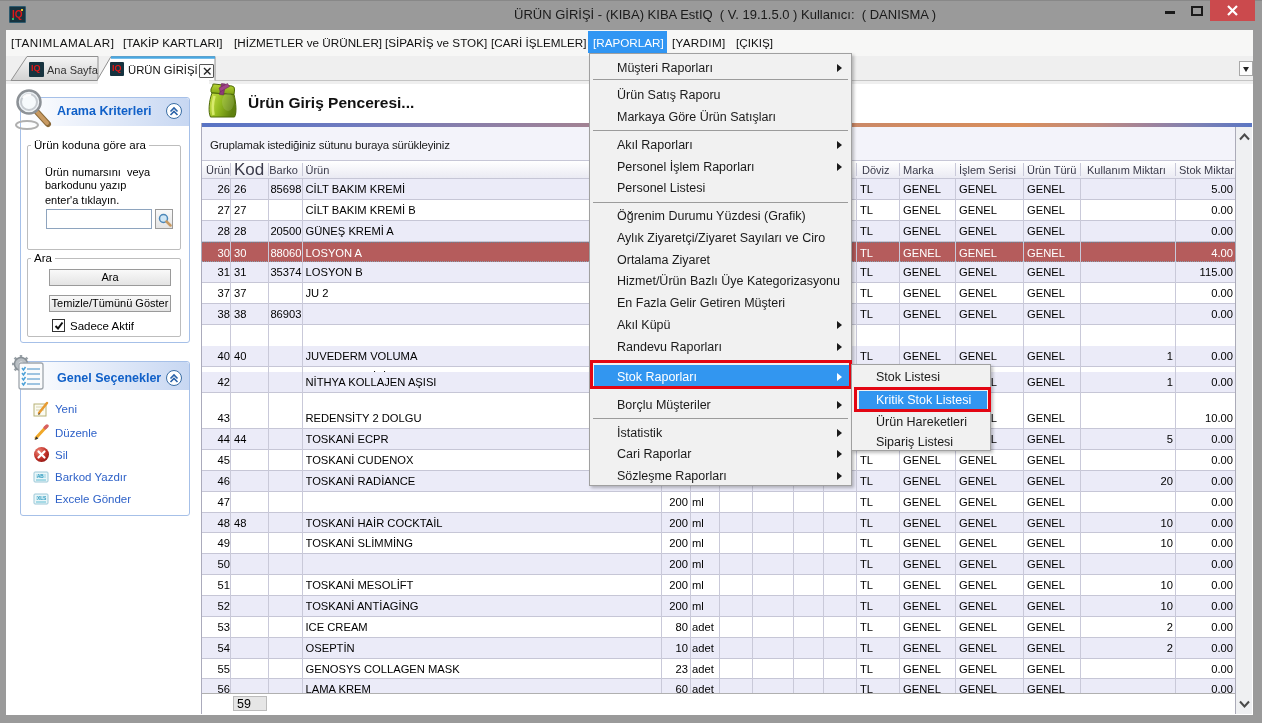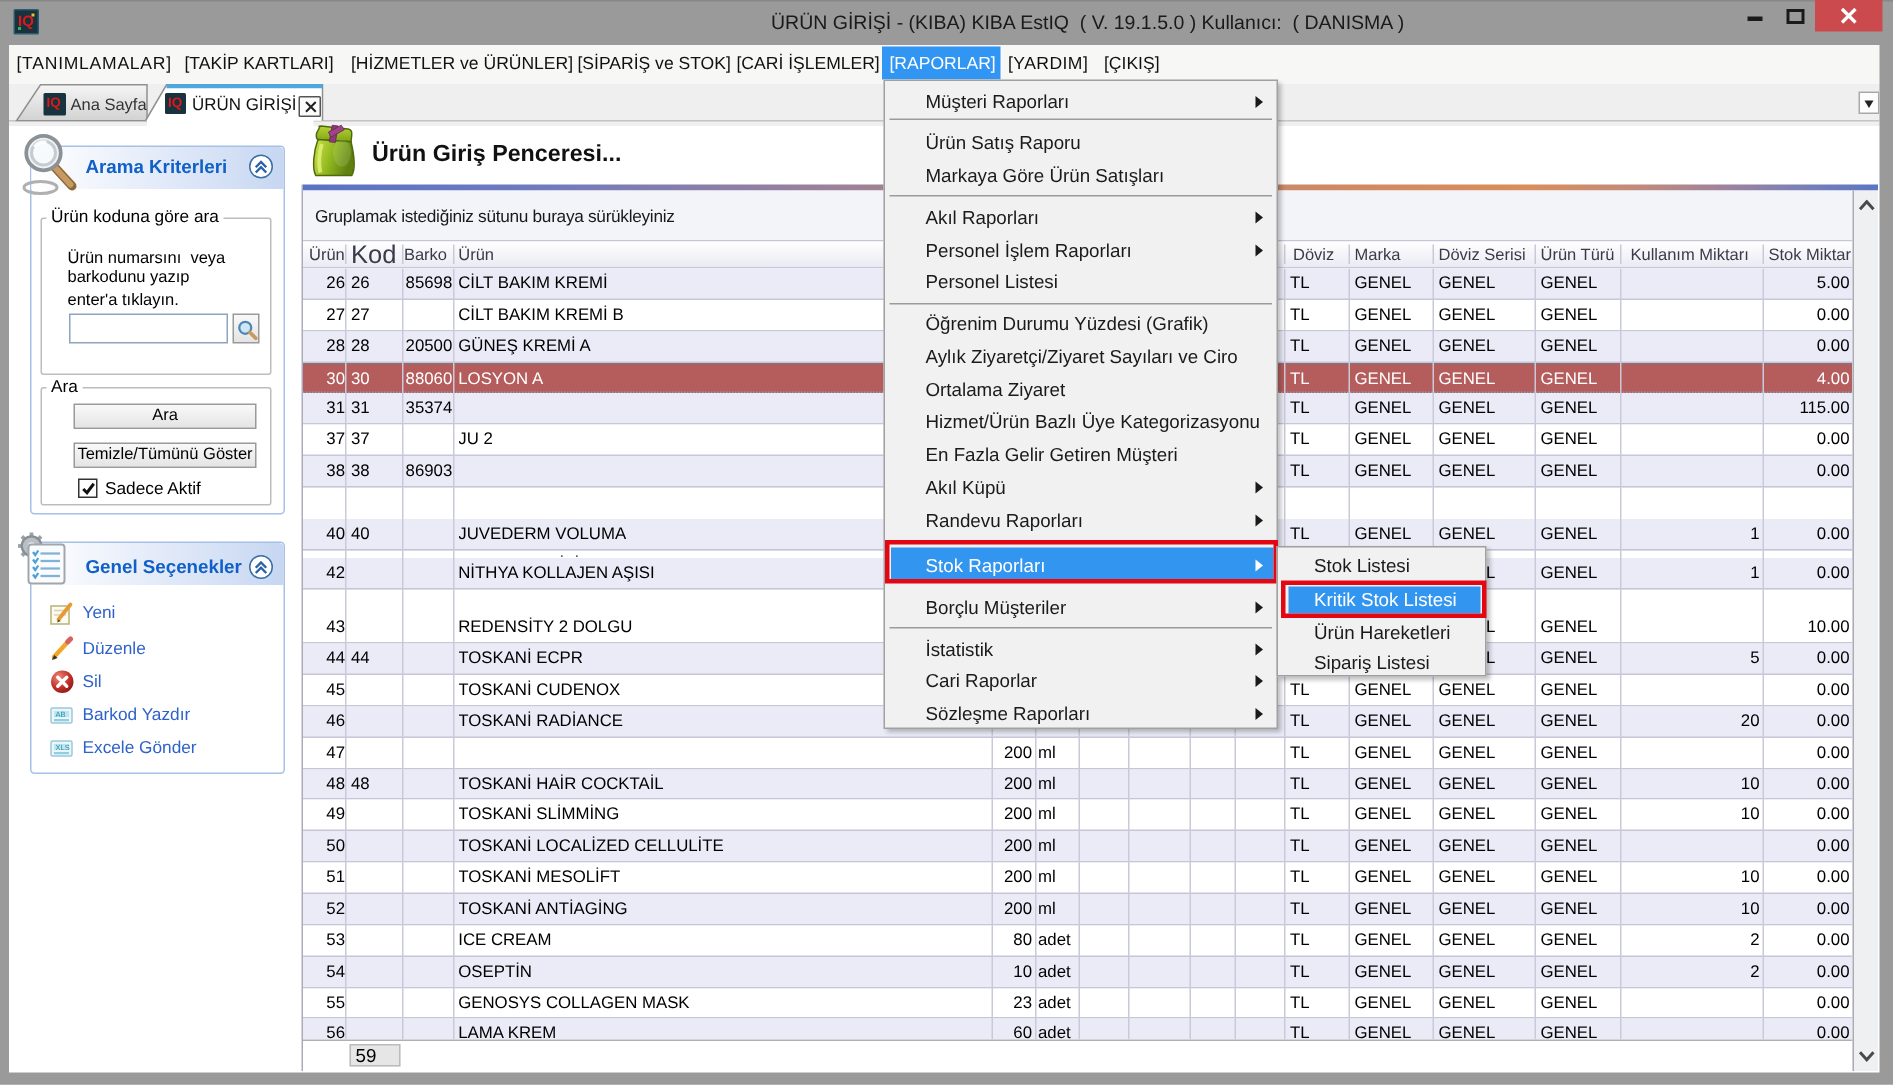--- a/index.html
+++ b/index.html
@@ -103,21 +103,21 @@
 <div class="hsep" style="left:821px"></div>
 <div class="hsep" style="left:878px"></div>
 <div class="hsep" style="left:973px"></div>
 </div>
 <div class="t" style="left:206px;top:162px;font-size:11px;color:#3a3a4a;font-weight:normal;line-height:16px;">Ürün</div>
 <div class="t" style="left:234px;top:162px;font-size:17px;color:#3a3a4a;font-weight:normal;line-height:16px;">Kod</div>
 <div class="t" style="left:238px;top:162px;font-size:11px;color:#3a3a4a;font-weight:normal;line-height:16px;"><span style="display:inline-block;width:60px;text-align:right">Barko</span></div>
 <div class="t" style="left:305.5px;top:162px;font-size:11px;color:#3a3a4a;font-weight:normal;line-height:16px;">Ürün</div>
 <div class="t" style="left:862px;top:162px;font-size:11px;color:#3a3a4a;font-weight:normal;line-height:16px;">Döviz</div>
 <div class="t" style="left:903px;top:162px;font-size:11px;color:#3a3a4a;font-weight:normal;line-height:16px;">Marka</div>
-<div class="t" style="left:959px;top:162px;font-size:11px;color:#3a3a4a;font-weight:normal;line-height:16px;">Döviz Serisi</div>
+<div class="t" style="left:959px;top:162px;font-size:11px;color:#3a3a4a;font-weight:normal;line-height:16px;">İşlem Serisi</div>
 <div class="t" style="left:1027px;top:162px;font-size:11px;color:#3a3a4a;font-weight:normal;line-height:16px;">Ürün Türü</div>
 <div class="t" style="left:1087px;top:162px;font-size:11px;color:#3a3a4a;font-weight:normal;line-height:16px;">Kullanım Miktarı</div>
 <div class="t" style="left:1179px;top:162px;font-size:11px;color:#3a3a4a;font-weight:normal;line-height:16px;">Stok Miktar</div>
 <div class="a" style="left:202px;top:179px;width:1033px;height:514px;overflow:hidden;background:#fff">
 <div class="row" style="top:0px;background:#ebebf8;">
 <div class="cell rt" style="left:0px;width:28px;color:#000">26</div>
 <div class="cell" style="left:32px;width:33px;color:#000">26</div>
 <div class="cell rt" style="left:65.5px;width:34px;color:#000">85698</div>
 <div class="cell" style="left:103.5px;width:355px;color:#000">CİLT BAKIM KREMİ</div>
 <div class="cell" style="left:658px;width:40px;color:#000">TL</div>
@@ -155,20 +155,21 @@
 <div class="cell" style="left:658px;width:40px;color:#fff">TL</div>
 <div class="cell" style="left:701px;width:52px;color:#fff">GENEL</div>
 <div class="cell" style="left:757px;width:64px;color:#fff">GENEL</div>
 <div class="cell" style="left:825px;width:53px;color:#fff">GENEL</div>
 <div class="cell rt" style="left:977px;width:54px;color:#fff">4.00</div>
 </div>
 <div class="row" style="top:83.4px;background:#ebebf8;">
 <div class="cell rt" style="left:0px;width:28px;color:#000">31</div>
 <div class="cell" style="left:32px;width:33px;color:#000">31</div>
 <div class="cell rt" style="left:65.5px;width:34px;color:#000">35374</div>
+<div class="cell" style="left:103.5px;width:355px;color:#000">LOSYON B</div>
 <div class="cell" style="left:658px;width:40px;color:#000">TL</div>
 <div class="cell" style="left:701px;width:52px;color:#000">GENEL</div>
 <div class="cell" style="left:757px;width:64px;color:#000">GENEL</div>
 <div class="cell" style="left:825px;width:53px;color:#000">GENEL</div>
 <div class="cell rt" style="left:977px;width:54px;color:#000">115.00</div>
 </div>
 <div class="row" style="top:104.25px;background:#ffffff;">
 <div class="cell rt" style="left:0px;width:28px;color:#000">37</div>
 <div class="cell" style="left:32px;width:33px;color:#000">37</div>
 <div class="cell" style="left:103.5px;width:355px;color:#000">JU 2</div>
@@ -298,21 +299,20 @@
 <div class="cell" style="left:490px;width:28px;color:#000">ml</div>
 <div class="cell" style="left:658px;width:40px;color:#000">TL</div>
 <div class="cell" style="left:701px;width:52px;color:#000">GENEL</div>
 <div class="cell" style="left:757px;width:64px;color:#000">GENEL</div>
 <div class="cell" style="left:825px;width:53px;color:#000">GENEL</div>
 <div class="cell rt" style="left:878px;width:93px;color:#000">10</div>
 <div class="cell rt" style="left:977px;width:54px;color:#000">0.00</div>
 </div>
 <div class="row" style="top:375.3px;background:#ebebf8;">
 <div class="cell rt" style="left:0px;width:28px;color:#000">50</div>
-<div class="cell" style="left:103.5px;width:355px;color:#000">TOSKANİ LOCALİZED CELLULİTE</div>
 <div class="cell rt" style="left:459px;width:27px;color:#000">200</div>
 <div class="cell" style="left:490px;width:28px;color:#000">ml</div>
 <div class="cell" style="left:658px;width:40px;color:#000">TL</div>
 <div class="cell" style="left:701px;width:52px;color:#000">GENEL</div>
 <div class="cell" style="left:757px;width:64px;color:#000">GENEL</div>
 <div class="cell" style="left:825px;width:53px;color:#000">GENEL</div>
 <div class="cell rt" style="left:977px;width:54px;color:#000">0.00</div>
 </div>
 <div class="row" style="top:396.15px;background:#ffffff;">
 <div class="cell rt" style="left:0px;width:28px;color:#000">51</div>

